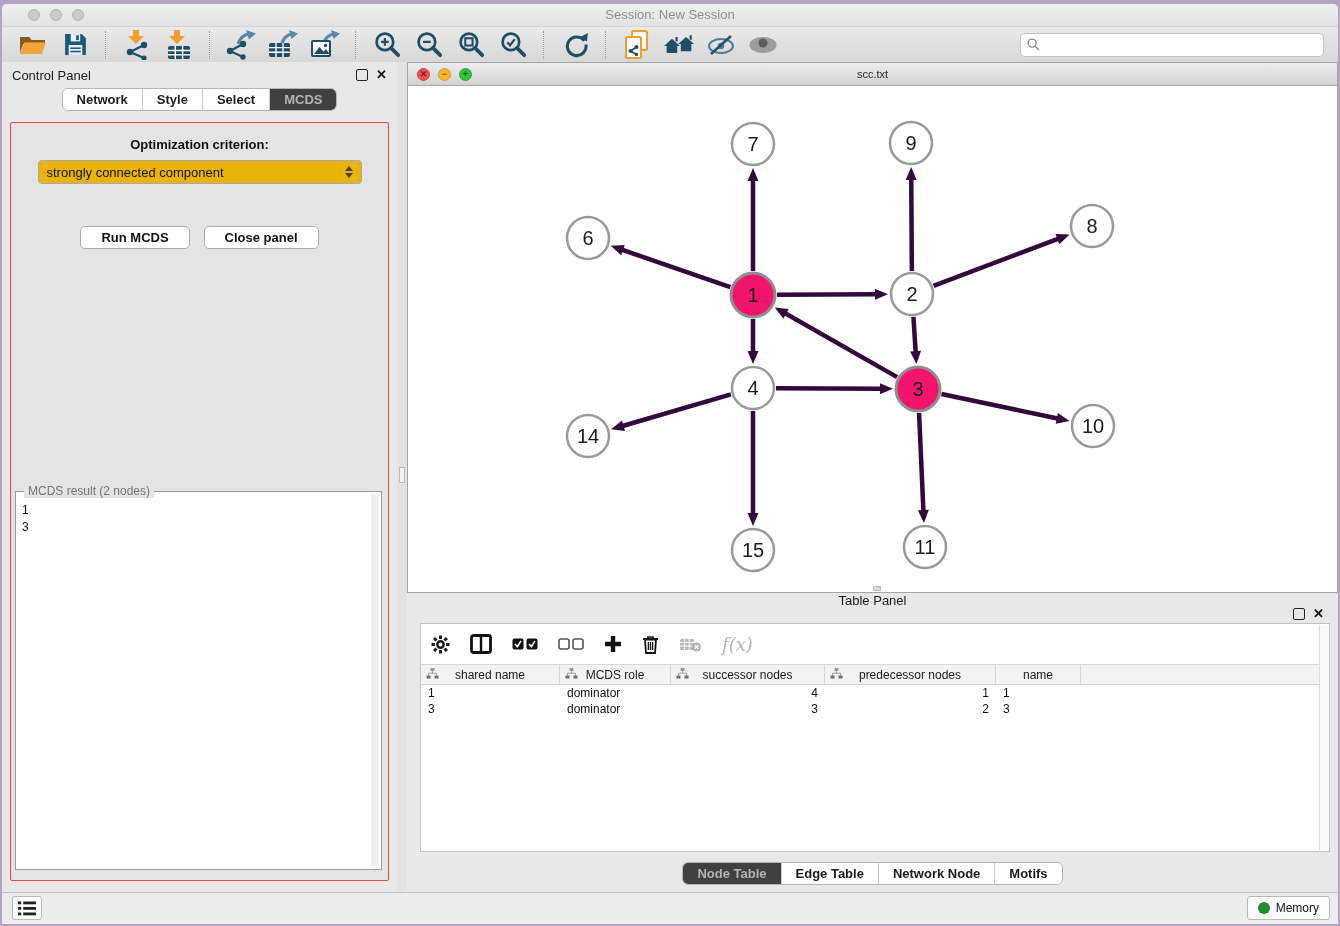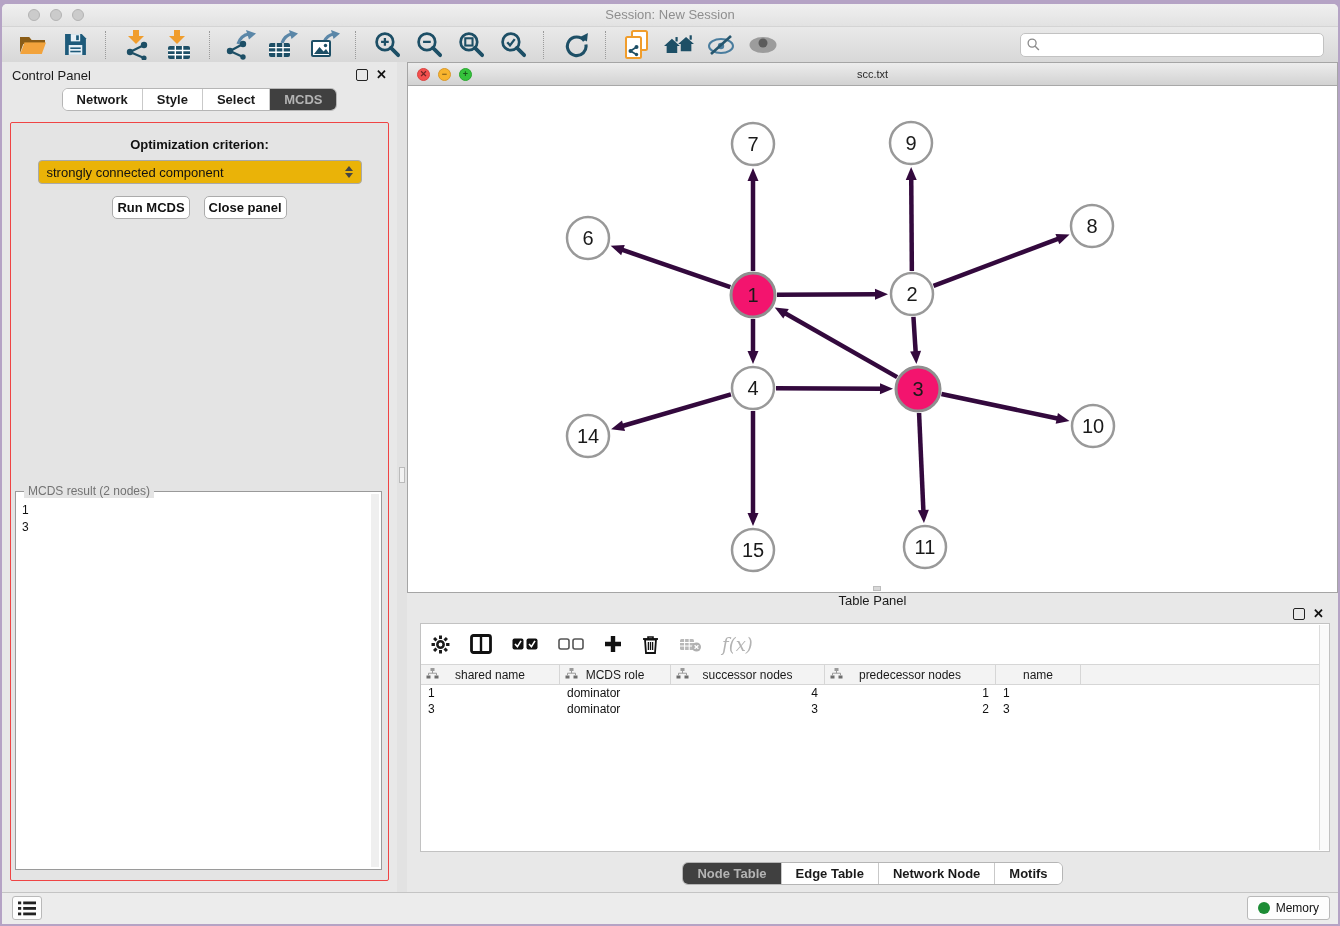--- a/index.html
+++ b/index.html
@@ -30,21 +30,21 @@
   .seg:first-child{border-left:none;}
   .seg-sel{background:#404040;color:#b4b4b4;}
   .cp-body{position:absolute;left:8px;right:8px;top:60px;bottom:12px;background:#e4e4e4;border:1px solid #ef4444;border-radius:2px;}
   .opt-label{text-align:center;font-size:13px;font-weight:600;color:#111;margin-top:14px;}
   .dropdown{margin:8px auto 8px;width:306px;height:22px;background:#eab308;border:1px solid #a9a9a9;border-radius:4px;display:flex;align-items:center;padding:0 8px;font-size:13px;color:#111;}
   .dd-arrows{margin-left:auto;display:flex;flex-direction:column;gap:2px;}
   .dd-arrows i{width:0;height:0;border-left:4px solid transparent;border-right:4px solid transparent;display:block;}
   .dd-up{border-bottom:5px solid #444;}
   .dd-down{border-top:5px solid #444;}
   .cp-buttons{display:flex;justify-content:center;gap:14px;margin-top:12px;}
-  .btn{background:#fff;border:1px solid #ababab;border-radius:5px;padding:3px 4px;font-size:13px;font-weight:600;color:#111;}
+  .btn{background:#fff;border:1px solid #ababab;border-radius:5px;padding:3px 20px;font-size:13px;font-weight:600;color:#111;margin-top:30px;}
   .result-box{position:absolute;left:4px;right:6px;top:368px;bottom:10px;border:1px solid #9a9a9a;background:#fff;}
   .result-legend{position:absolute;top:-8px;left:8px;background:#e4e4e4;padding:0 4px;font-size:12px;color:#737373;}
   .result-text{position:absolute;inset:10px 12px 2px 6px;font-size:12px;line-height:17px;white-space:pre;color:#111;}
   .result-scroll{position:absolute;top:2px;bottom:2px;right:2px;width:8px;background:#efefef;}
   .divider{width:10px;background:#e2e2e2;flex:none;position:relative;}
   .divider-grip{position:absolute;left:2px;top:405px;width:6px;height:16px;background:#f2f2f2;border:1px solid #bbb;box-sizing:border-box;}
   
   .right-col{flex:1;display:flex;flex-direction:column;}
   .network-window{height:531px;border:1px solid #a5a5a5;background:#fff;box-sizing:border-box;position:relative;flex:none;}
   .nw-titlebar{height:22px;background:linear-gradient(#ededed,#d2d2d2);border-bottom:1px solid #a8a8a8;position:relative;}

